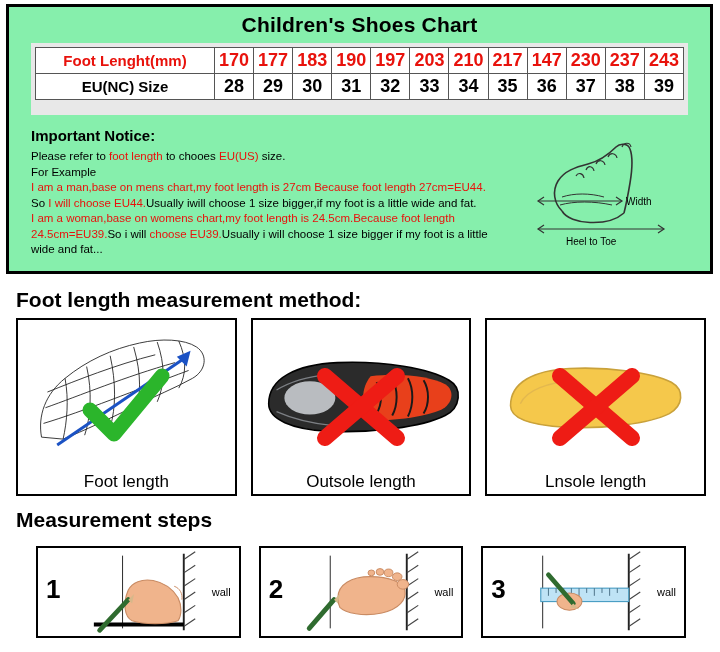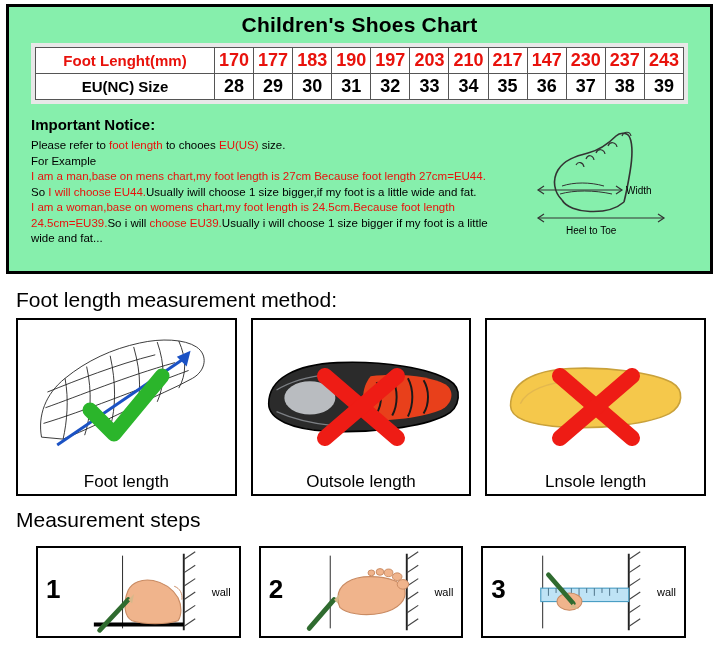--- a/index.html
+++ b/index.html
@@ -30,21 +30,21 @@
   .chart-title {
     text-align: center;
     font-size: 21px;
     font-weight: bold;
     margin-top: 6px;
     letter-spacing: 0.2px;
   }
   .size-table-wrap {
     margin: 6px 22px 0 22px;
     background: #e8e8e8;
-    padding: 4px 4px 4px 4px;
+    padding: 4px 4px 15px 4px;
   }
   table.size-table {
     border-collapse: collapse;
     width: 100%;
     table-layout: fixed;
   }
   table.size-table td {
     border: 1px solid #555;
     text-align: center;
     font-size: 18px;
@@ -90,21 +90,21 @@
     right: -4px;
     top: 10px;
     width: 192px;
     height: 112px;
   }
 
   
   .section-heading {
     position: absolute;
     font-size: 21px;
-    font-weight: normal;
+    font-weight: bold;
     color: #000;
   }
   #h-measure-method { left: 16px; top: 288px; }
   #h-measure-steps { left: 16px; top: 508px; }
 
   
   .method-row {
     position: absolute;
     left: 16px;
     top: 318px;

